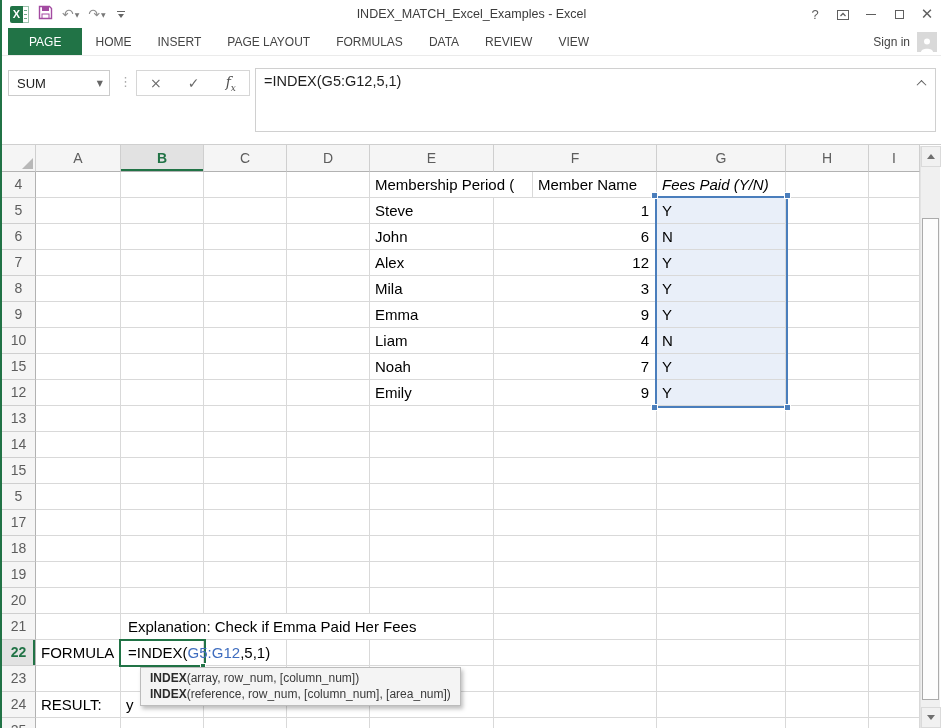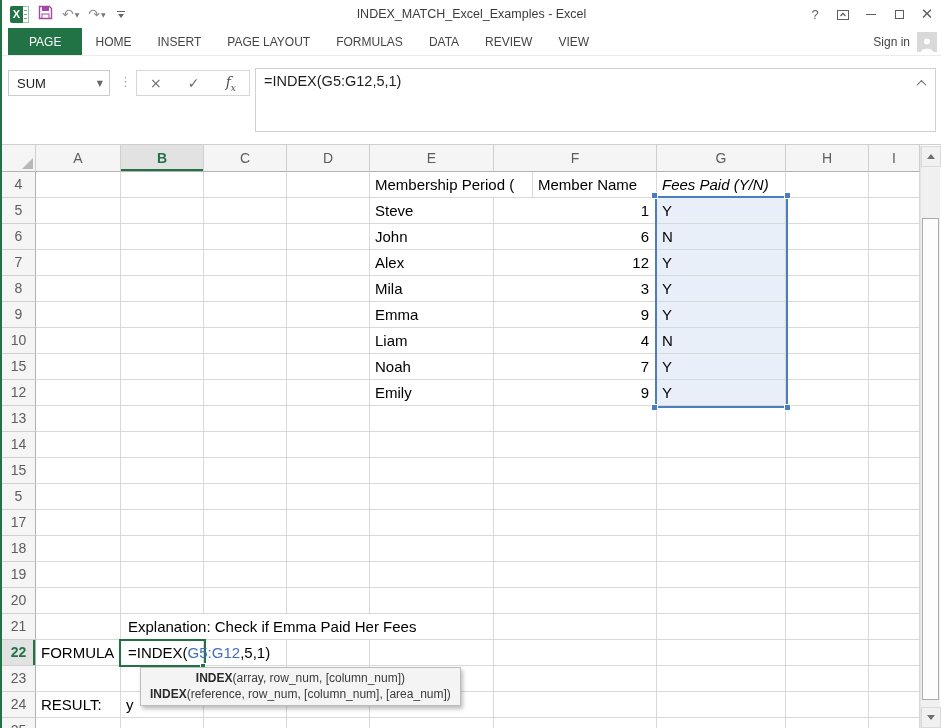--- a/index.html
+++ b/index.html
@@ -70,21 +70,21 @@
   .range-border{position:absolute;left:653px;top:51px;width:133px;height:212px;border:2px solid var(--selb);z-index:6;pointer-events:none;}
   .handle{position:absolute;width:7px;height:7px;background:var(--selb);border:1px solid #fff;z-index:7;}
   .h-tl{left:649px;top:47px;} .h-tr{left:782px;top:47px;}
   .h-bl{left:649px;top:259px;} .h-br{left:782px;top:259px;}
   .edit-border{position:absolute;left:117px;top:494px;width:87px;height:28px;border:2px solid var(--accent);z-index:8;pointer-events:none;}
   .edit-handle{position:absolute;right:-2px;bottom:-4px;width:6px;height:6px;background:var(--accent);border:1px solid #fff;}
   .explain-span{position:absolute;left:121px;top:469px;height:25px;line-height:25px;padding-left:5px;background:#fff;font-size:15px;color:#000;white-space:nowrap;z-index:5;}
   .formula-span{position:absolute;left:121px;top:495px;height:25px;line-height:25px;padding-left:5px;font-size:15px;color:#000;white-space:nowrap;z-index:9;}
   .formula-span .ref{color:var(--refb);}
   .fn-tooltip{position:absolute;left:138px;top:522px;background:#f4f4f4;border:1px solid #bcbcbc;box-shadow:2px 3px 4px rgba(0,0,0,.25);padding:2px 9px 3px 9px;font-size:12px;color:#3b3b3b;z-index:10;white-space:nowrap;}
-  .fn-tooltip .tline{line-height:16px;text-align:center;}
+  .fn-tooltip .tline{line-height:16px;}
   .fn-tooltip b{font-weight:bold;color:#2b2b2b;}
 
   
   .vscroll{position:absolute;left:920px;top:146px;width:20px;height:582px;background:#f0f0f0;border-left:1px solid #e3e3e3;z-index:12;}
   .sb-btn{position:absolute;left:0;width:20px;height:21px;background:#f1f1f1;border:1px solid #dadada;display:flex;align-items:center;justify-content:center;}
   .sb-up{top:0;} .sb-down{bottom:0;}
   .tri-up{width:0;height:0;border-left:4px solid transparent;border-right:4px solid transparent;border-bottom:5px solid #6f6f6f;}
   .tri-down{width:0;height:0;border-left:4px solid transparent;border-right:4px solid transparent;border-top:5px solid #6f6f6f;}
   .sb-thumb{position:absolute;left:1px;top:72px;width:17px;height:482px;background:#fdfdfd;border:1px solid #ababab;}
 </style>

